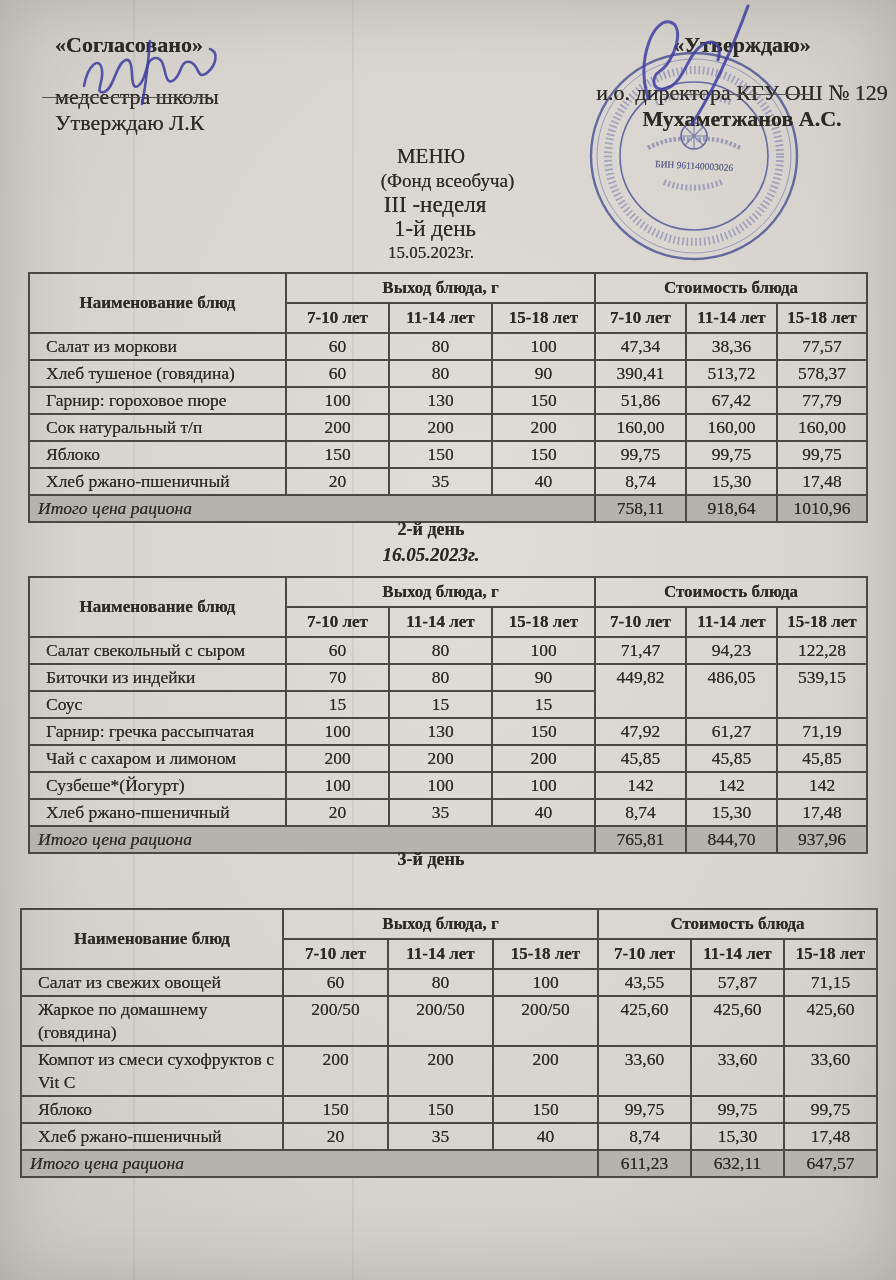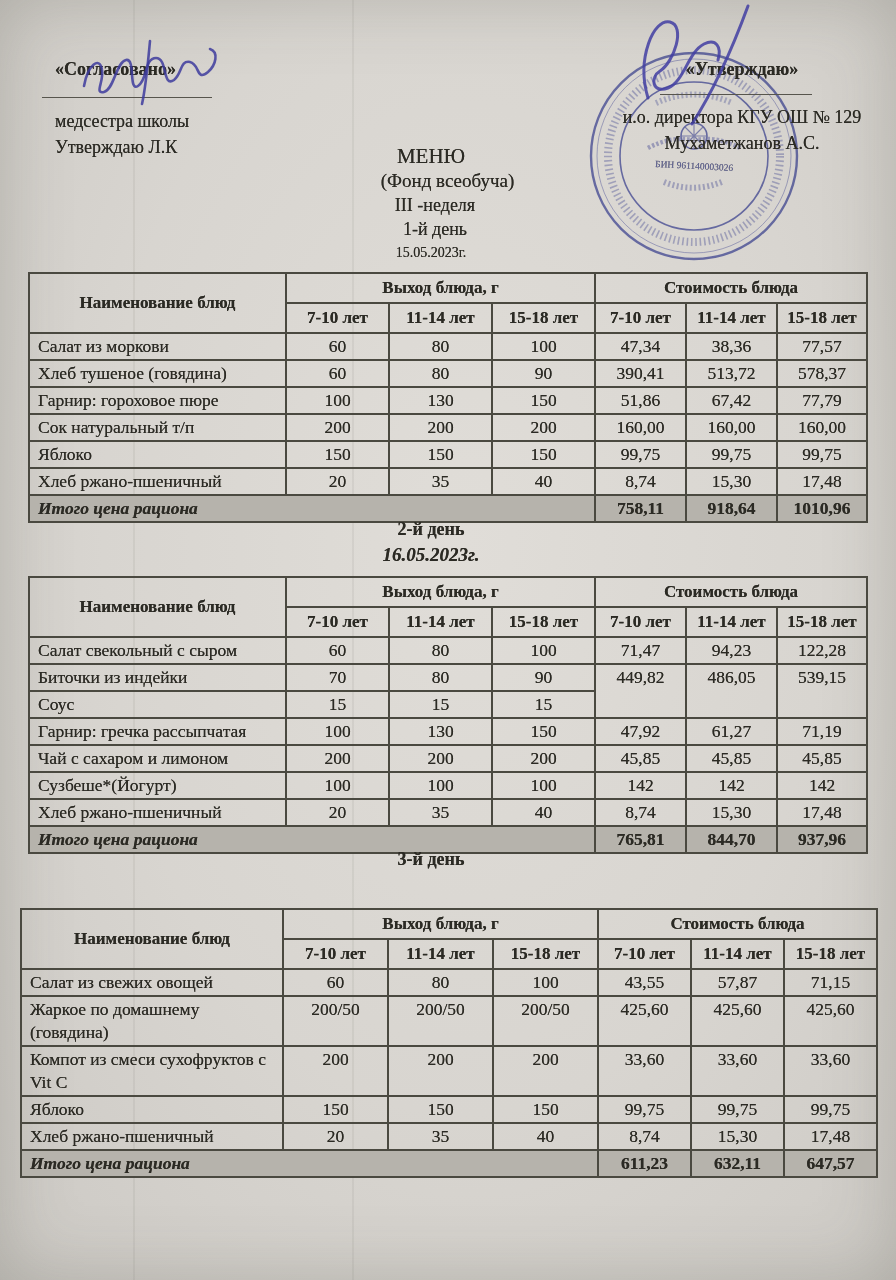--- a/index.html
+++ b/index.html
@@ -6,59 +6,59 @@
   .page{
     position:relative;width:896px;height:1280px;overflow:hidden;
     background:radial-gradient(ellipse at 52% 42%, #e0ddd8 0%, #d8d5d0 55%, #ccc9c4 100%);
     box-shadow:inset 0 0 70px rgba(90,88,78,.28);
     font-family:"Liberation Serif","DejaVu Serif",serif;
     color:#2b2a24;
     text-shadow:0 0 .5px rgba(48,46,38,.85);
   }
   .scan-streak{position:absolute;top:0;bottom:0;width:2px;background:rgba(120,118,110,.10);}
   
-  .approval{position:absolute;font-size:18px;line-height:22px;margin-top:24px;}
+  .approval{position:absolute;font-size:22px;line-height:22px;}
   .approval .ttl{font-weight:bold;}
   .approval-left{left:55px;top:34px;width:250px;}
   .approval-right{left:592px;top:34px;width:300px;text-align:center;}
   .sig-line{position:absolute;border-top:1.7px solid #57554d;}
   .sig-line-left{left:42px;top:97px;width:170px;}
   .sig-line-right{left:660px;top:94px;width:152px;}
   .approval-left .role{position:absolute;left:0;top:52px;white-space:nowrap;}
   .approval-left .nm{position:absolute;left:0;top:78px;white-space:nowrap;}
   .approval-right .role{position:absolute;left:0;top:48px;width:300px;white-space:nowrap;}
-  .approval-right .nm{position:absolute;left:0;top:74px;width:300px;}
+  .approval-right .nm{position:absolute;left:0;top:74px;width:300px;font-weight:bold;}
   .sig-svg{position:absolute;pointer-events:none;}
   .sig-left-svg{left:78px;top:36px;}
   .sig-right-svg{left:628px;top:2px;}
   
   .stamp{position:absolute;left:586px;top:48px;width:216px;height:216px;
          opacity:.78;mix-blend-mode:multiply;filter:blur(.4px);pointer-events:none;}
   
   .title-block{position:absolute;left:0;top:143px;width:862px;text-align:center;font-weight:normal;}
   .title-block .l1{font-size:21px;line-height:26px;}
   .title-block .l2{font-size:19px;line-height:24px;padding-left:33px;}
-  .title-block .l3,.title-block .l4{font-size:18px;line-height:24px;padding-left:8px;}
-  .title-block .l5{font-size:14px;line-height:24px;text-align:center;}
+  .title-block .l3,.title-block .l4{font-size:23px;line-height:24px;padding-left:8px;}
+  .title-block .l5{font-size:17px;line-height:24px;text-align:center;}
   .day-heading{position:absolute;left:0;width:862px;text-align:center;font-weight:bold;}
   .day-heading .d{font-size:18px;line-height:25px;}
   .day-heading .dt{font-size:19px;line-height:25px;font-style:italic;}
   .day2{top:517px;}
   .day3{top:847px;}
   
   table.menu-table{position:absolute;border-collapse:collapse;table-layout:fixed;
     border:2.5px solid #403f35;}
   .t1{left:28px;top:272px;width:838px;}
   .t2{left:28px;top:576px;width:838px;}
   .t3{left:20px;top:908px;width:856px;}
   .menu-table th,.menu-table td{border:2px solid #4a4940;}
   .menu-table thead th{font-weight:bold;font-size:17px;padding:2px 3px;vertical-align:middle;text-align:center;height:24px;}
   .menu-table tbody td{font-size:17.5px;padding:1px 5px;height:21px;vertical-align:top;text-align:center;line-height:23px;}
-  .menu-table tbody td.name{text-align:left;padding-left:8px;}
-  .menu-table tr.total td{background:#b6b3ac;font-weight:bold;font-size:17.5px;height:23px;}
+  .menu-table tbody td.name{text-align:left;padding-left:16px;}
+  .menu-table tr.total td{background:#b6b3ac;font-weight:normal;font-size:17.5px;height:23px;}
   .menu-table tr.total td.label{font-style:italic;text-align:left;padding-left:8px;}
 </style>
 </head>
 <body>
 
 <div class="page">
   <div class="scan-streak" style="left:133px"></div>
   <div class="scan-streak" style="left:352px"></div>
 
   <div class="approval approval-left">

